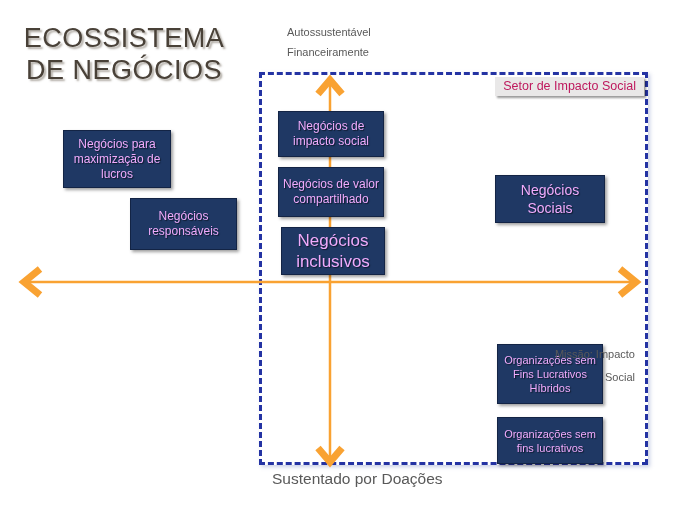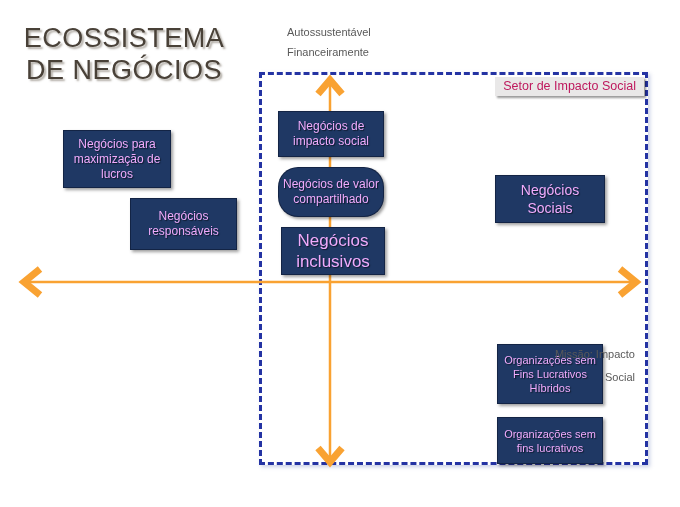--- a/index.html
+++ b/index.html
@@ -35,21 +35,21 @@
     border:1px solid rgba(12,24,48,.6);
     display:flex; align-items:center; justify-content:center;
     text-align:center; white-space:pre-line;
     box-shadow:2px 2px 3px rgba(0,0,0,.38);
     text-shadow:1px 1px 1px rgba(0,0,0,.55);
     z-index:3;
   }
   .b-maxim   { left:47px;  top:130px; width:108px; height:58px; font-size:12px; line-height:15px;margin-left:16px; }
   .b-resp    { left:130px; top:198px; width:107px; height:52px; font-size:12px; line-height:15px; }
   .b-impacto { left:278px; top:111px; width:106px; height:46px; font-size:12px; line-height:15px; }
-  .b-valor   { left:278px; top:167px; width:106px; height:50px; font-size:12px; line-height:15px;border-radius:20px; }
+  .b-valor   { left:278px; top:167px; width:106px; height:50px; font-size:12px; line-height:15px; }
   .b-inclus  { left:281px; top:227px; width:104px; height:48px; font-size:17px; line-height:21px; }
   .b-sociais { left:495px; top:175px; width:110px; height:48px; font-size:14px; line-height:18px; }
   .b-onfh    { left:497px; top:344px; width:106px; height:60px; font-size:11px; line-height:14px; }
   .b-onf     { left:497px; top:417px; width:106px; height:47px; font-size:11px; line-height:14px; }
   .lbl-top    { left:287px; top:22px; }
   .lbl-left   { left:17px;  top:292px; line-height:23px; }
   .lbl-right  { right:45px; top:297px; line-height:23px; text-align:right;margin-top:46px; }
   .lbl-bottom { left:272px; top:469px; font-size:15.5px; }
 </style>
 </head>
@@ -57,20 +57,21 @@
 
 <div class="canvas">
 
   <div class="diagram-title">ECOSSISTEMA
 DE NEGÓCIOS</div>
 
   <div class="gray-label lbl-top">Autossustentável
 Financeiramente</div>
   <div class="gray-label lbl-right">Missão: Impacto
 Social</div>
+  <div class="gray-label lbl-bottom">Sustentado por Doações</div>
 
   <div class="dashed-box"></div>
   <div class="sector-tag">Setor de Impacto Social</div>
 
   <svg class="axes-svg" width="680" height="507" viewBox="0 0 680 507">
     <line x1="28" y1="282" x2="634" y2="282" stroke-width="2.5" stroke="#F9A232"></line>
     <line x1="330" y1="83" x2="330" y2="459" stroke-width="2.5" stroke="#F9A232"></line>
     <polyline points="40,269 24,282 40,295" fill="none" stroke-width="7" stroke="#F9A232"></polyline>
     <polyline points="620,269 636,282 620,295" fill="none" stroke-width="7" stroke="#F9A232"></polyline>
     <polyline points="318,94 330,80 342,94" fill="none" stroke-width="7" stroke="#F9A232"></polyline>

